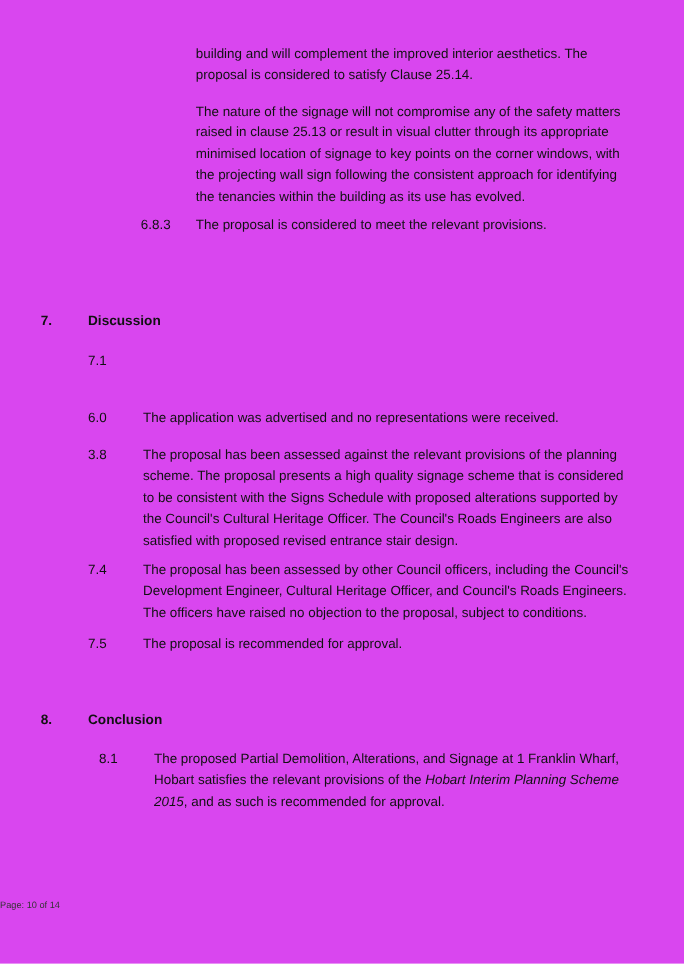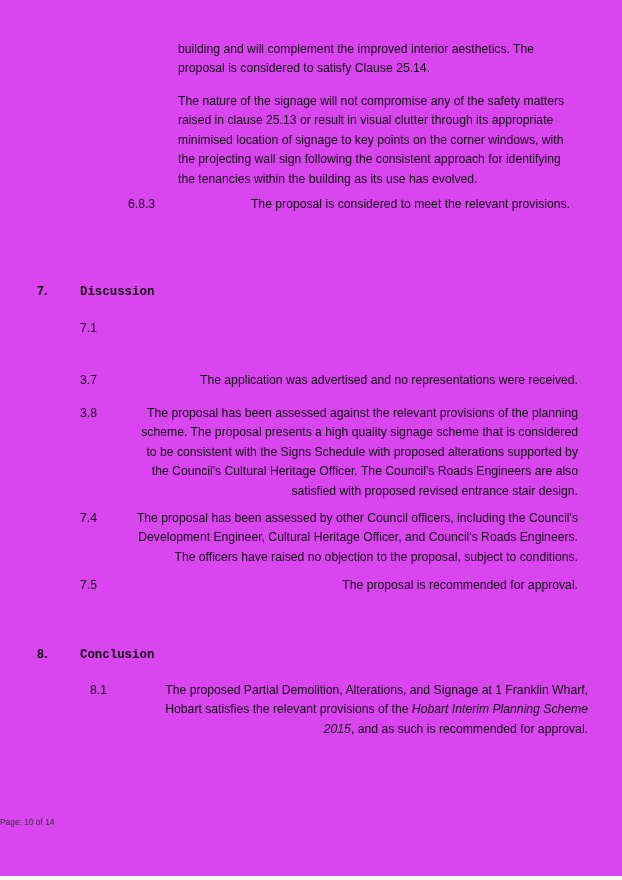--- a/index.html
+++ b/index.html
@@ -47,21 +47,21 @@
     left: 0;
     top: 0;
     font-size: 12.2px;
     line-height: 19.4px;
     white-space: nowrap;
   }
   .numrow .txt {
     display: block;
     font-size: 12.2px;
     line-height: 19.4px;
-    text-align: right;
+    text-align: left;
   }
 
   
   .row-deep { left: 128px; width: 442px; }
   .row-deep .txt { margin-left: 50px; }
 
   
   .row-sec { left: 80px; width: 498px; }
   .row-sec .txt { margin-left: 50px; }
 
@@ -73,21 +73,20 @@
     font-size: 12.4px;
     line-height: 19px;
     white-space: nowrap;
   }
   .heading .h-num {
     display: inline-block;
     width: 43px;
   }
   .heading .h-label {
     display: inline-block;
-    font-family: Liberation Mono, monospace;
   }
 
   
   .footer {
     position: absolute;
     left: 0;
     top: 816px;
     width: 583px;
     text-align: left;
     font-size: 8.4px;
@@ -117,21 +116,21 @@
 
   <div class="heading" style="top:282px;">
     <span class="h-num">7.</span><span class="h-label">Discussion</span>
   </div>
 
   <div class="numrow row-sec" style="top:319px;">
     <span class="num">7.1</span>
   </div>
 
   <div class="numrow row-sec" style="top:371px;">
-    <span class="num">3.7</span>
+    <span class="num">6.0</span>
     <span class="txt">The application was advertised and no representations were received.</span>
   </div>
 
   <div class="numrow row-sec" style="top:404px;">
     <span class="num">3.8</span>
     <span class="txt">The proposal has been assessed against the relevant provisions of the planning scheme.  The proposal presents a high quality signage scheme that is considered to be consistent with the Signs Schedule with proposed alterations supported by the Council's Cultural Heritage Officer.   The Council's Roads Engineers are also satisfied with proposed revised entrance stair design.</span>
   </div>
 
   <div class="numrow row-sec" style="top:509px;">
     <span class="num">7.4</span>

